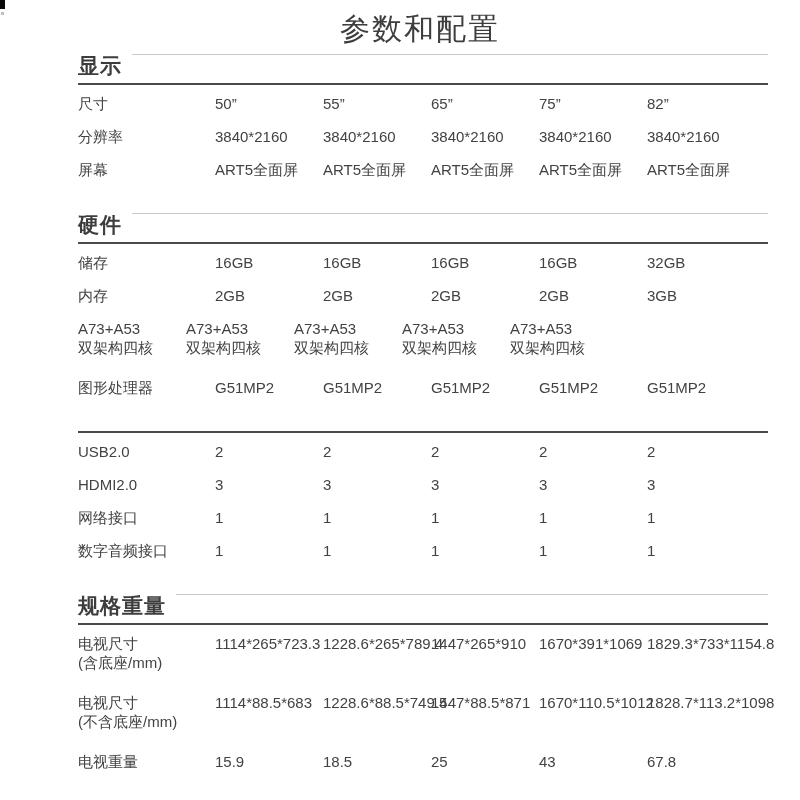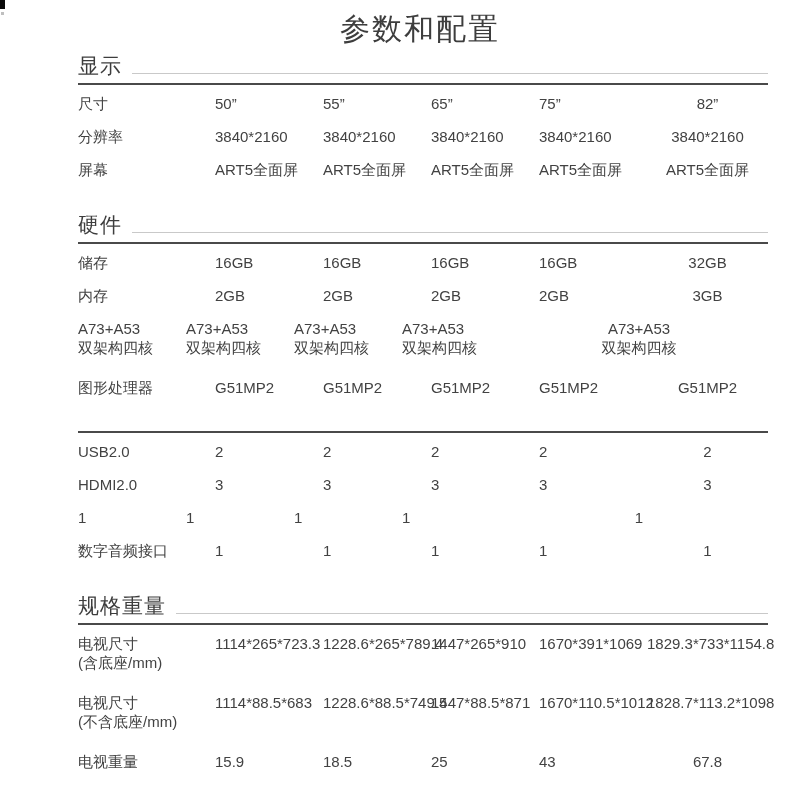--- a/index.html
+++ b/index.html
@@ -35,21 +35,22 @@
     padding-left:40px;
   }
   .spec-table{
     margin-left:78px;
     width:690px;
   }
   .section{margin-top:34px;}
   .section:first-child{margin-top:4px;}
   .section-header{
     display:flex;
-    align-items:flex-end;
+    align-items:flex-start;
+    font-weight:bold;
   }
   .heading{
     flex:none;
     font-size:21px;
     line-height:24px;
     letter-spacing:1px;
     color:var(--heading);
   }
   .thin-line{
     flex:1;
@@ -73,21 +74,21 @@
   .cell-label{
     width:137px;
     flex:none;
     white-space:nowrap;
   }
   .cell{
     width:108px;
     flex:none;
     white-space:nowrap;
   }
-  .cell:last-child{flex:1;width:auto;text-align:center;}
+  .cell:last-child{flex:1;width:auto;}
 </style>
 </head>
 <body>
 
 <div class="page">
   <div class="corner-artifact"></div>
   <h1 class="page-title">参数和配置</h1>
   <div class="spec-table">
       <div class="section">
         <div class="section-header">
@@ -286,20 +287,23 @@
               <div>3</div>
             </div>
             <div class="cell">
               <div>3</div>
             </div>
             <div class="cell">
               <div>3</div>
             </div>
           </div>
           <div class="row">
+            <div class="cell-label">
+              <div>网络接口</div>
+            </div>
             <div class="cell">
               <div>1</div>
             </div>
             <div class="cell">
               <div>1</div>
             </div>
             <div class="cell">
               <div>1</div>
             </div>
             <div class="cell">

